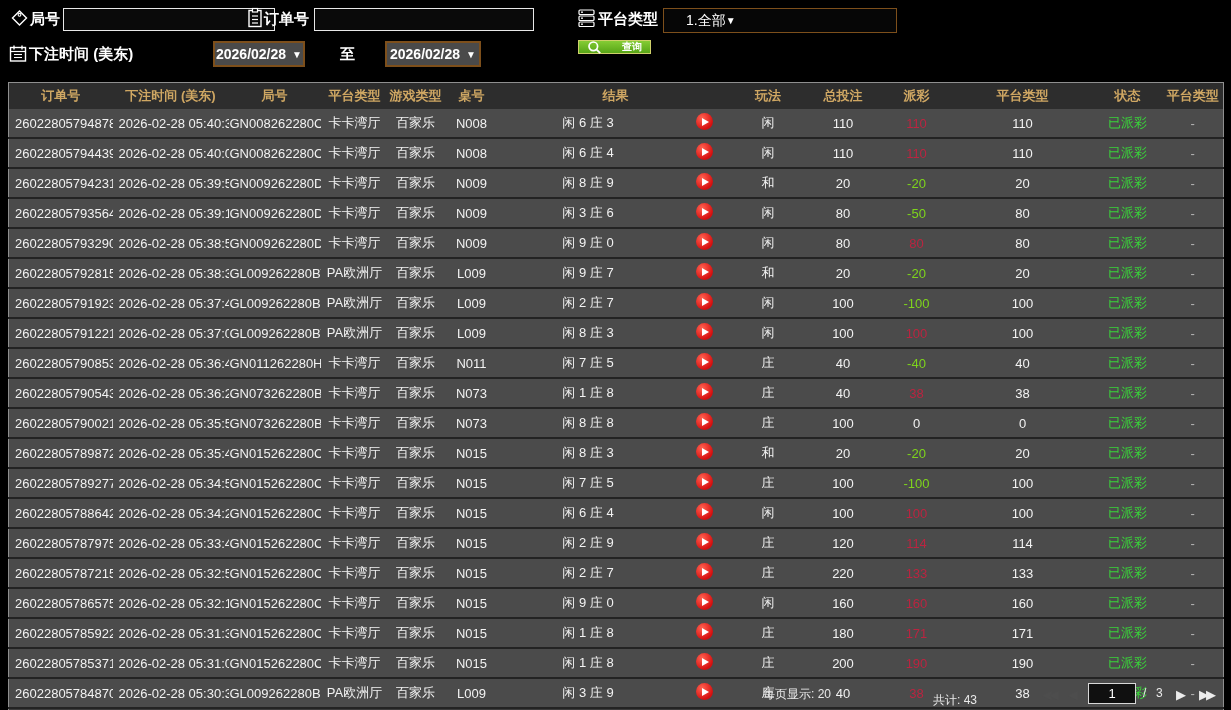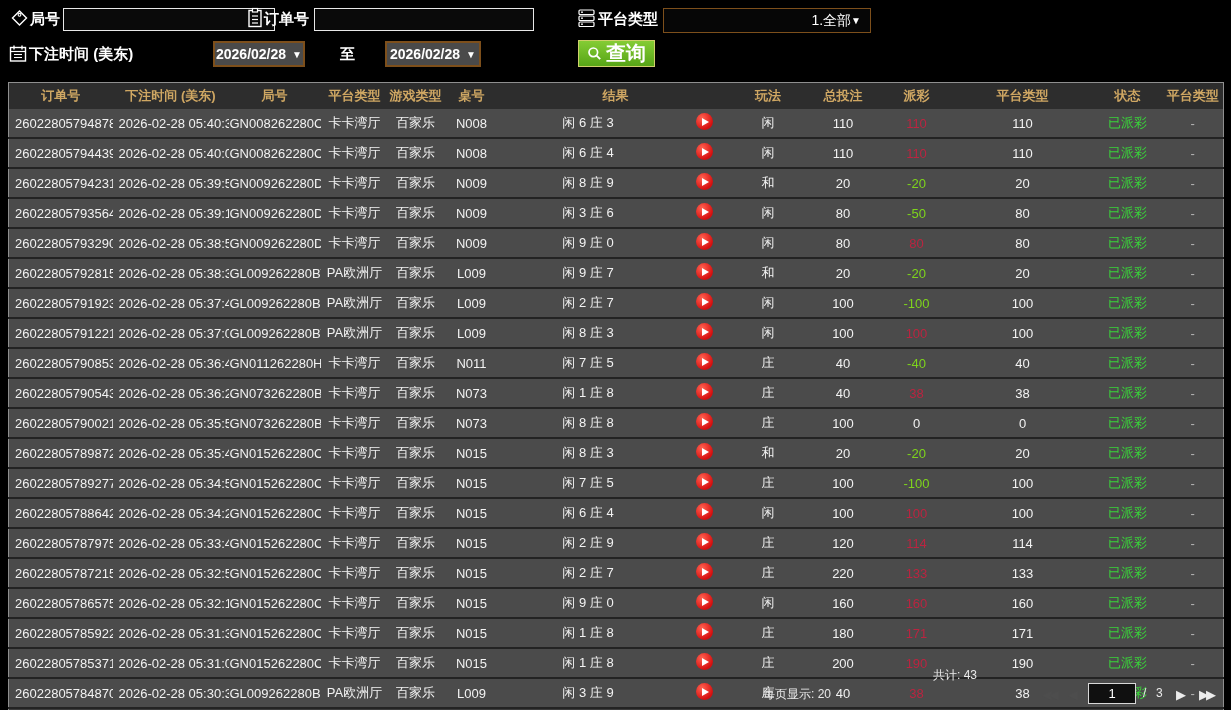--- a/index.html
+++ b/index.html
@@ -3,29 +3,29 @@
 <meta charset="utf-8">
 <style>
   html,body{margin:0;padding:0;background:#000;}
   .app{position:relative;width:1231px;height:710px;background:#000;overflow:hidden;
        font-family:"Liberation Sans","DejaVu Sans",sans-serif;color:#fff;}
   .abs{position:absolute;}
   .flabel{font-weight:bold;font-size:15px;color:#fff;white-space:nowrap;}
   .txt{position:absolute;background:#0a0a0a;border:1px solid #e8e8e8;height:21px;
        color:#fff;font-size:13px;padding:0 5px;outline:none;}
   .dropdown{position:absolute;background:#060606;border:1px solid #7d4f1b;height:23px;
-       display:flex;align-items:center;justify-content:flex-end;padding:0 9px;
+       display:flex;align-items:center;justify-content:flex-start;padding:0 22px;
        font-size:14px;cursor:pointer;}
   .datepick{position:absolute;background:#4a4a4a;border:2px solid #7d4f1b;height:22px;
        display:flex;align-items:center;justify-content:center;gap:6px;font-weight:bold;
        font-size:14px;cursor:pointer;}
   .caret{font-size:10px;color:#fff;}
   .search-btn{position:absolute;background:linear-gradient(#84cc34,#57a517);
-       border:1px solid #cfd06a;color:#fff;font-weight:bold;font-size:20px;height:27px;
-       display:flex;align-items:center;gap:4px;padding:0 8px;cursor:pointer;}
+       border:1px solid #cfd06a;color:#fff;font-weight:bold;font-size:10px;height:14px;
+       display:flex;align-items:center;gap:20px;padding:0 8px;cursor:pointer;}
   
   table{position:absolute;left:8px;top:82px;width:1215px;border-collapse:collapse;
        table-layout:fixed;border:1px solid #8f8f8f;font-size:13px;}
   col.w1{width:104px}col.w2{width:116px}col.w3{width:92px}col.w4{width:68px}
   col.w5{width:54px}col.w6{width:58px}col.w7{width:230px}col.w8{width:75px}
   col.w9{width:75px}col.w10{width:72px}col.w11{width:140px}col.w12{width:70px}col.w13{width:61px}
   thead th{background:#2d2d2d;color:#cfa763;font-weight:bold;height:24px;font-size:13px;
        white-space:nowrap;overflow:hidden;}
   tbody td{background:#4b4b4b;height:26px;text-align:center;color:#f2f2f2;
        border-bottom:2px solid #232323;white-space:nowrap;overflow:hidden;}
@@ -463,21 +463,21 @@
           <td>小计</td>
           <td>1860</td>
           <td>964</td>
           <td>1724</td>
           <td colspan="2"></td>
         </tr>
       </tbody>
   </table>
 
   <span class="ftext" style="left:763px;top:686px">每页显示: 20</span>
-  <span class="ftext" style="left:933px;top:667px">共计: 43</span>
+  <span class="ftext" style="left:933px;top:692px">共计: 43</span>
 
   <span class="pg-arrow pg-disabled" style="left:1042px;top:685px">◀◀</span>
   <span class="pg-arrow pg-disabled" style="left:1068px;top:685px">◀</span>
   <input class="pg-input" style="left: 1088px; top: 683px;" value="1">
   <span class="ftext" style="left:1143px;top:686px">/</span>
   <span class="ftext" style="left:1156px;top:686px">3</span>
   <span class="pg-arrow pg-enabled" style="left:1176px;top:685px">▶</span>
   <span class="pg-arrow pg-enabled" style="left:1199px;top:685px">▶▶</span>
 
 </div>

